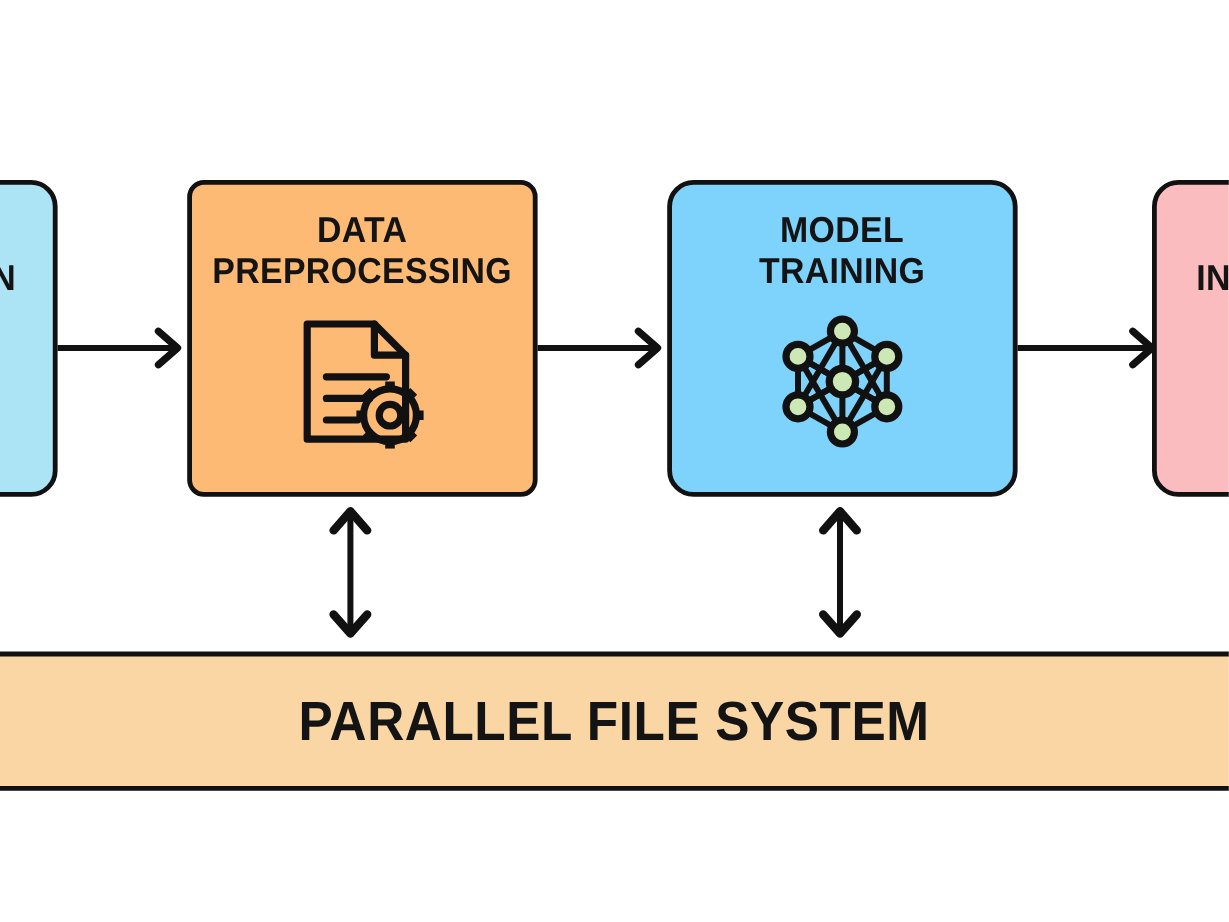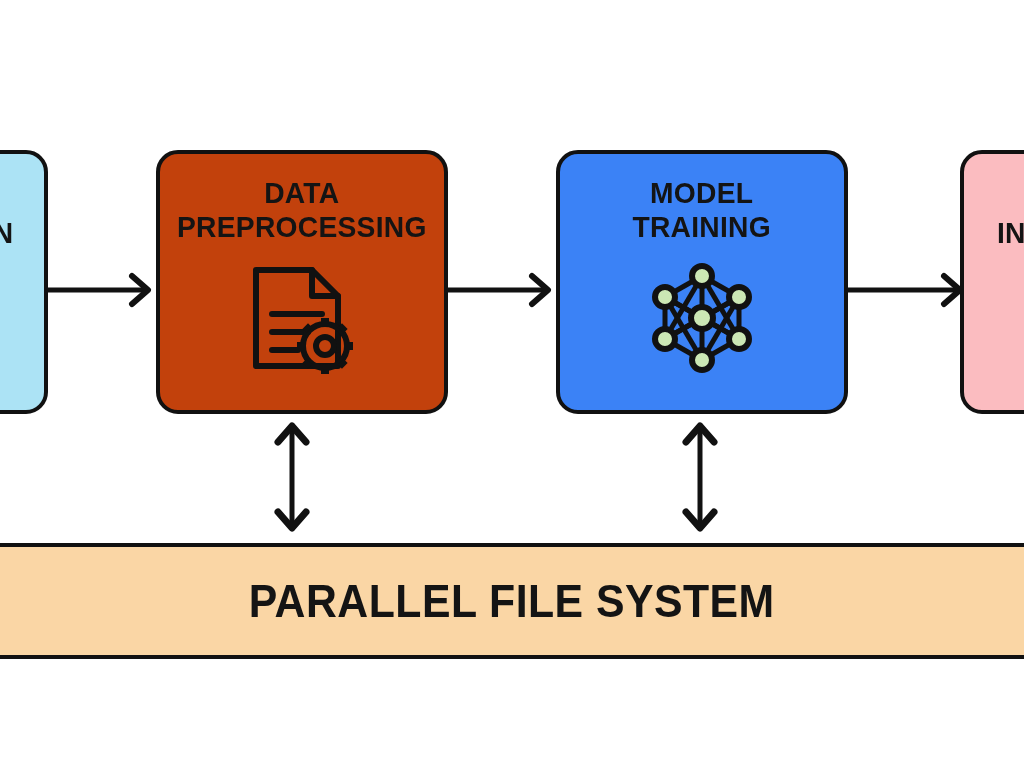--- a/index.html
+++ b/index.html
@@ -139,21 +139,21 @@
     <div class="stage-label">N</div>
   </div>
 
   <div id="arrow-ingestion-to-preprocessing" class="arrow">
     <svg width="112" height="36" viewBox="0 0 112 36">
       <line x1="0" y1="18" x2="98" y2="18" stroke="#111111" stroke-width="5"></line>
       <polyline points="84,4 100,18 84,32" fill="none" stroke="#111111" stroke-width="6" stroke-linecap="round" stroke-linejoin="round"></polyline>
     </svg>
   </div>
 
-  <div id="stage-preprocessing" class="stage" style="background:#c2410c;">
+  <div id="stage-preprocessing" class="stage" style="background:#fdba74;border-radius:14px;">
     <div class="stage-label">DATA
 PREPROCESSING</div>
     <div class="stage-icon">
       <svg width="112" height="112" viewBox="0 0 112 112">
 
         <path d="M10 8 H66 L92 34 V104 H10 Z" fill="none" stroke="#111111" stroke-width="6" stroke-linejoin="round" stroke-linecap="round"></path>
         <path d="M66 8 V34 H92" fill="none" stroke="#111111" stroke-width="6" stroke-linejoin="round" stroke-linecap="round"></path>
 
         <line x1="26" y1="52" x2="76" y2="52" stroke="#111111" stroke-width="6" stroke-linecap="round"></line>
         <line x1="26" y1="70" x2="62" y2="70" stroke="#111111" stroke-width="6" stroke-linecap="round"></line>
@@ -177,21 +177,21 @@
     </div>
   </div>
 
   <div id="arrow-preprocessing-to-training" class="arrow">
     <svg width="112" height="36" viewBox="0 0 112 36">
       <line x1="0" y1="18" x2="98" y2="18" stroke="#111111" stroke-width="5"></line>
       <polyline points="84,4 100,18 84,32" fill="none" stroke="#111111" stroke-width="6" stroke-linecap="round" stroke-linejoin="round"></polyline>
     </svg>
   </div>
 
-  <div id="stage-training" class="stage" style="background:#3b82f6;">
+  <div id="stage-training" class="stage" style="background:#7dd3fc;">
     <div class="stage-label">MODEL
 TRAINING</div>
     <div class="stage-icon">
       <svg width="112" height="112" viewBox="0 0 112 112">
         <g stroke="#111111" stroke-width="5" fill="none">
 
           <line x1="56" y1="14" x2="19" y2="35"></line>
           <line x1="19" y1="35" x2="19" y2="77"></line>
           <line x1="19" y1="77" x2="56" y2="98"></line>
           <line x1="56" y1="98" x2="93" y2="77"></line>

